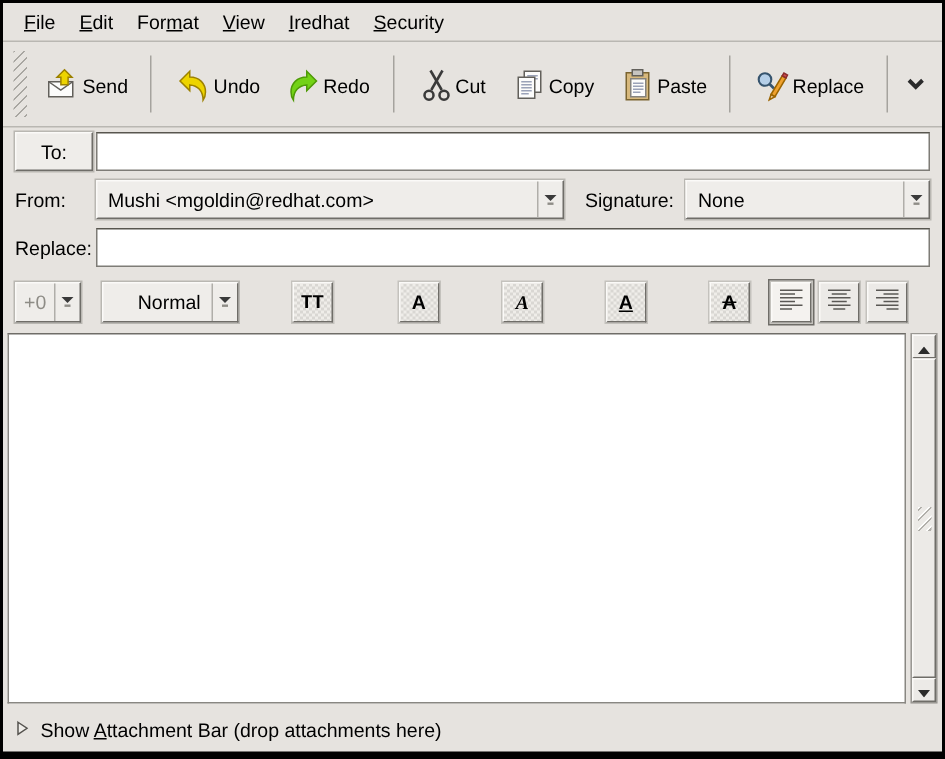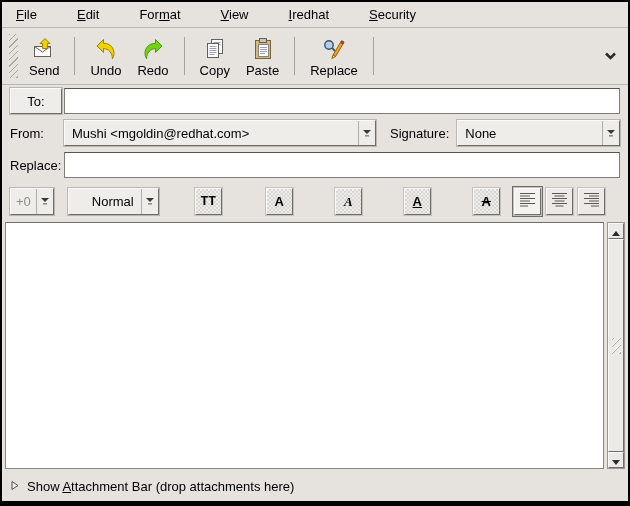--- a/index.html
+++ b/index.html
@@ -14,37 +14,36 @@
     display:flex; flex-direction:column;
     overflow:hidden;
   }
 
   
   .menubar{
     height:26px; display:flex; align-items:center;
     padding:0 6px; background:#e6e3df;
     border-bottom:1px solid #b9b7b2;
     flex:0 0 auto;
-    gap:24px;
   }
   .menu-item{ padding:3px 8px; cursor:default; white-space:nowrap; }
   .mnemonic{ text-decoration:underline; }
 
   
   .toolbar{
     height:57px; display:flex; align-items:center;
     padding:2px 4px; border-bottom:1px solid #b9b7b2;
     flex:0 0 auto;
   }
   .grip{
     width:9px; height:44px; margin:0 3px;
     background:repeating-linear-gradient(135deg,#a8a6a1 0 1px,transparent 1px 4.5px);
   }
   .tbtn{
-    display:flex; flex-direction:column; align-items:center; justify-content:center;
+    display:flex; flex-direction:row; align-items:center; justify-content:center;
     padding:2px 7px 1px 7px; min-width:46px; height:50px;
     background:transparent; border:1px solid transparent;
   }
   .tbtn .ico{ height:26px; display:flex; align-items:center; justify-content:center; }
   .tbtn .lbl{ font-size:13px; margin-top:1px; white-space:nowrap; }
   .tsep{ width:1px; height:38px; background:#a5a39e; margin:0 7px; }
   .overflow{ margin-left:auto; margin-right:6px; display:flex; align-items:center; }
 
   
   .hrow{ display:flex; align-items:center; padding:3px 8px; height:32px; flex:0 0 auto; }
@@ -178,20 +177,31 @@
       <span class="ico">
         <svg width="26" height="26" viewBox="0 0 26 26">
           <path d="M22,10 L15.5,3.5 L15.5,7.3 C9,7.3 5,11.8 5,17.3 C5,19.3 5.6,21.3 6.6,22.8 C6.6,16.8 10.1,12.8 15.5,12.6 L15.5,16.4 Z" fill="#73d216" stroke="#4e9a06"></path>
         </svg>
       </span>
       <span class="lbl">Redo</span>
     </div>
 
     <div class="tsep"></div>
 
+    <div class="tbtn">
+      <span class="ico">
+        <svg width="26" height="26" viewBox="0 0 26 26">
+          <line x1="9" y1="3" x2="16.5" y2="16" stroke="#3a3a3a" stroke-width="1.7"></line>
+          <line x1="17" y1="3" x2="9.5" y2="16" stroke="#3a3a3a" stroke-width="1.7"></line>
+          <circle cx="8" cy="19.5" r="3" fill="none" stroke="#3a3a3a" stroke-width="1.7"></circle>
+          <circle cx="18" cy="19.5" r="3" fill="none" stroke="#3a3a3a" stroke-width="1.7"></circle>
+        </svg>
+      </span>
+      <span class="lbl">Cut</span>
+    </div>
 
     <div class="tbtn">
       <span class="ico">
         <svg width="26" height="26" viewBox="0 0 26 26">
           <rect x="9.5" y="3.5" width="11" height="14" fill="#fcfcfb" stroke="#62605b"></rect>
           <g stroke="#9aa2b8">
               <line x1="11.5" y1="6.5" x2="18.5" y2="6.5"></line>
               <line x1="11.5" y1="8.5" x2="18.5" y2="8.5"></line>
             </g>
           <rect x="5.5" y="7.5" width="11" height="14" fill="#fcfcfb" stroke="#62605b"></rect>

